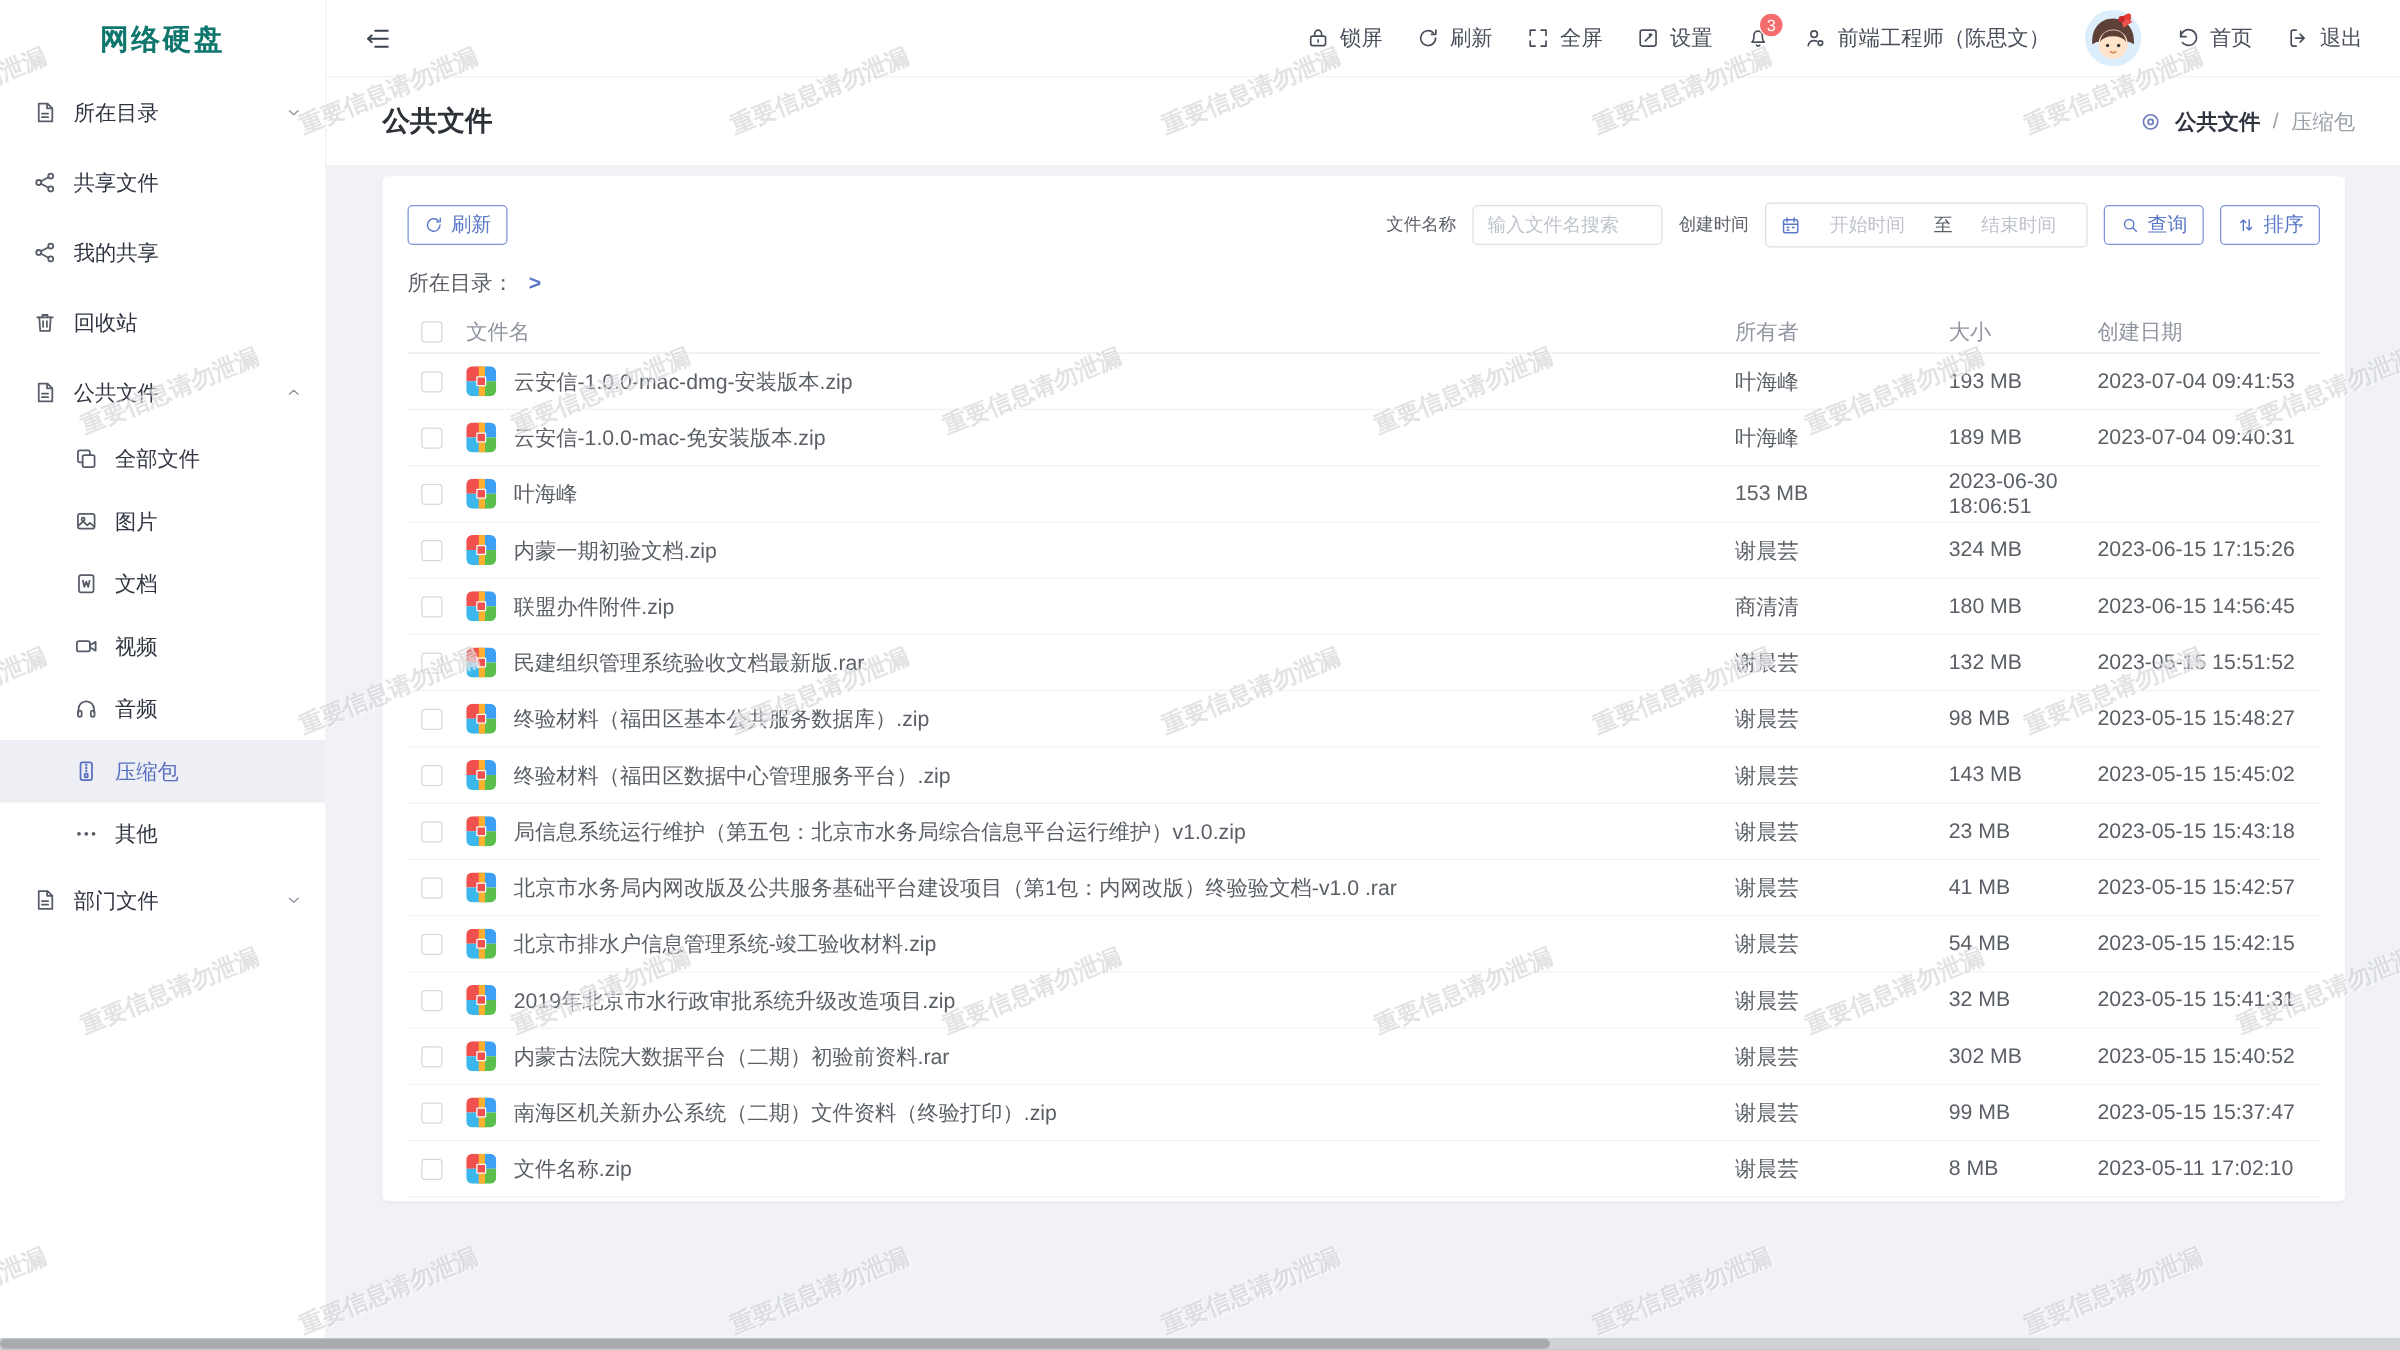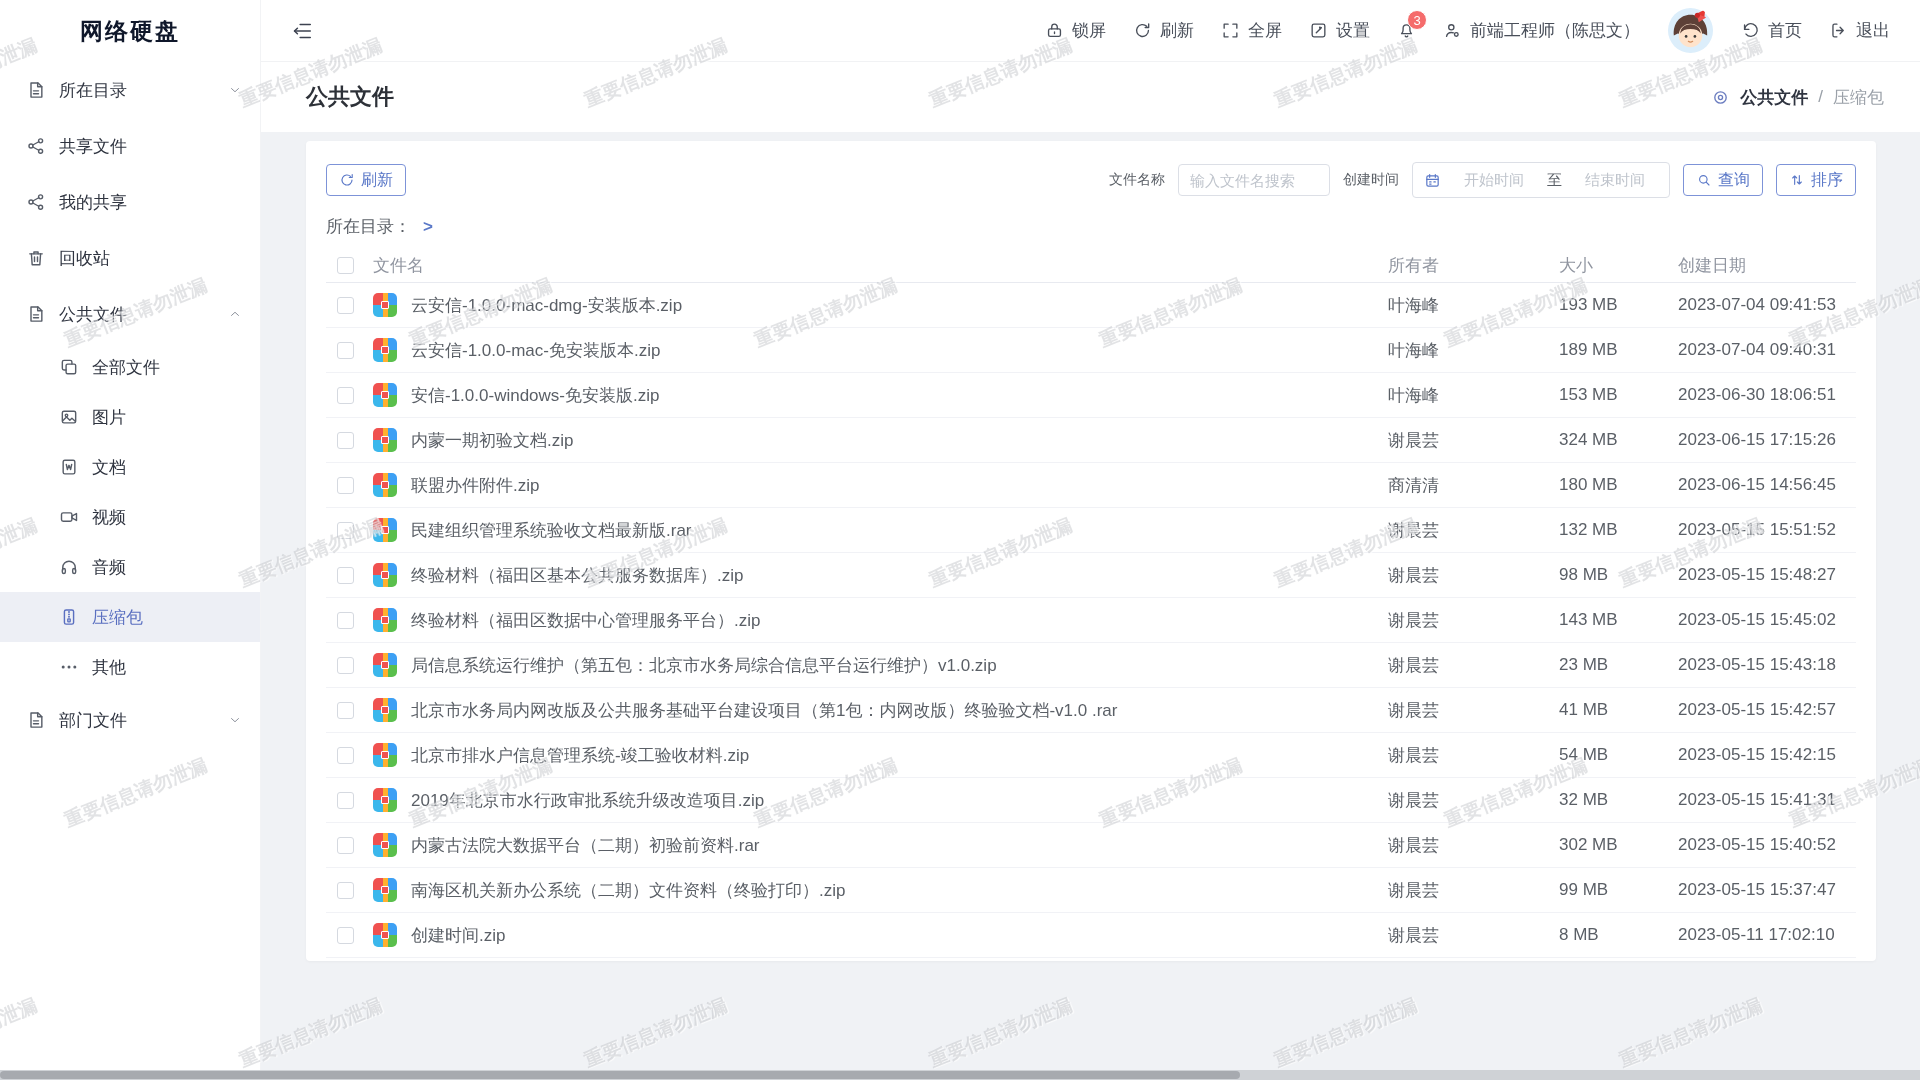--- a/index.html
+++ b/index.html
@@ -2,21 +2,21 @@
 <html><head>
 <meta charset="utf-8">
 <style>
   * { box-sizing: border-box; margin: 0; padding: 0; }
   html,body { width:1920px; height:1080px; overflow:hidden; }
   body { font-family:"Liberation Sans","DejaVu Sans",sans-serif; background:#f0f2f5; color:#5a5f66; }
   .app { display:flex; width:1920px; height:1080px; }
 
   
   .sidebar { width:261px; background:#fff; flex-shrink:0; border-right:1px solid #f2f3f5; z-index:2; }
-  .logo { height:62px; display:flex; align-items:center; justify-content:center; font-size:23px; font-weight:bold; color:#0f172a; letter-spacing:2px; }
+  .logo { height:62px; display:flex; align-items:center; justify-content:center; font-size:23px; font-weight:bold; color:#0f766e; letter-spacing:2px; }
   .menu-item { display:flex; align-items:center; height:56px; padding:0 18px 0 26px; font-size:17px; color:#2f3440; cursor:pointer; }
   .menu-item.level2 { height:50px; padding-left:59px; }
   .menu-item .mi-icon { width:20px; height:20px; margin-right:13px; color:#575d68; display:flex; flex-shrink:0; }
   .menu-item .mi-icon svg { width:100%; height:100%; }
   .menu-item .chev { margin-left:auto; width:14px; height:14px; color:#8d929c; display:flex; }
   .menu-item .chev svg { width:100%; height:100%; }
   .menu-item.selected { background:#edeff5; color:#5a6fc0; }
   .menu-item.selected .mi-icon { color:#5a6fc0; }
 
   
@@ -452,21 +452,20 @@
               <div class="t-row">
                 <span class="checkbox"></span>
                 <span class="zipicon">
                   <i class="zq-tl"></i>
                   <i class="zq-tr"></i>
                   <i class="zq-bl"></i>
                   <i class="zq-br"></i>
                   <i class="zq-strip"></i>
                   <i class="zq-box"></i>
                 </span>
-                <span class="t-name">安信-1.0.0-windows-免安装版.zip</span>
                 <span>叶海峰</span>
                 <span>153 MB</span>
                 <span>2023-06-30 18:06:51</span>
               </div>
               <div class="t-row">
                 <span class="checkbox"></span>
                 <span class="zipicon">
                   <i class="zq-tl"></i>
                   <i class="zq-tr"></i>
                   <i class="zq-bl"></i>
@@ -632,21 +631,21 @@
               <div class="t-row">
                 <span class="checkbox"></span>
                 <span class="zipicon">
                   <i class="zq-tl"></i>
                   <i class="zq-tr"></i>
                   <i class="zq-bl"></i>
                   <i class="zq-br"></i>
                   <i class="zq-strip"></i>
                   <i class="zq-box"></i>
                 </span>
-                <span class="t-name">创建时间.zip</span>
+                <span class="t-name">文件名称.zip</span>
                 <span>谢晨芸</span>
                 <span>8 MB</span>
                 <span>2023-05-11 17:02:10</span>
               </div>
             </div>
         </div>
 
       </div>
     </div>
   </div>

